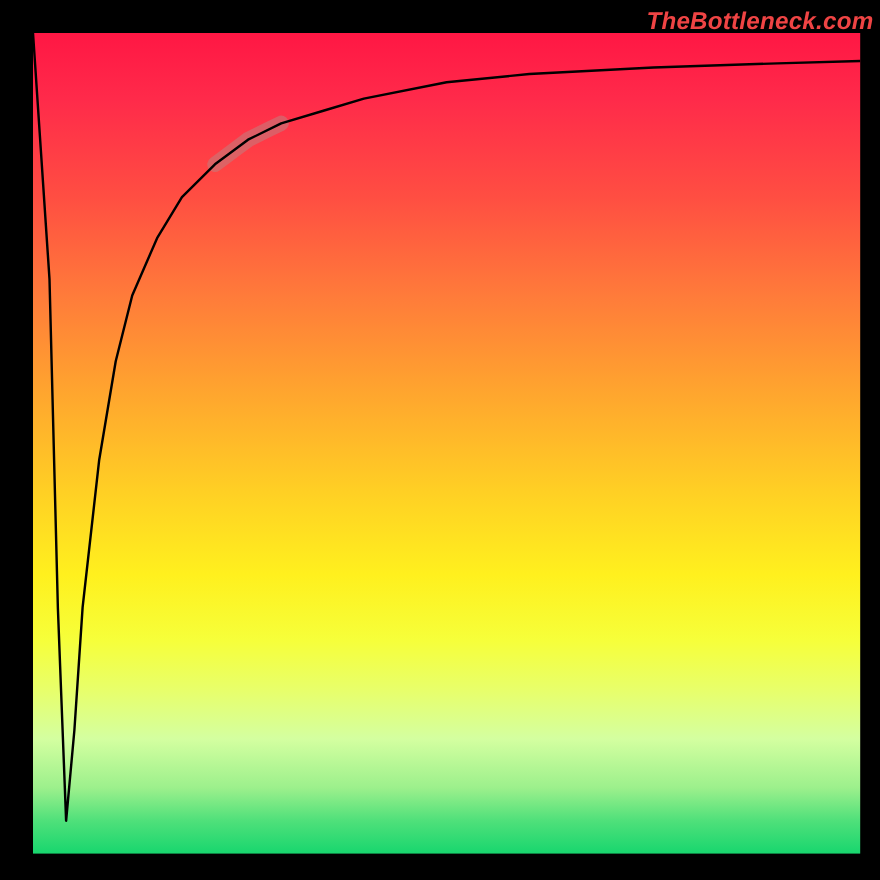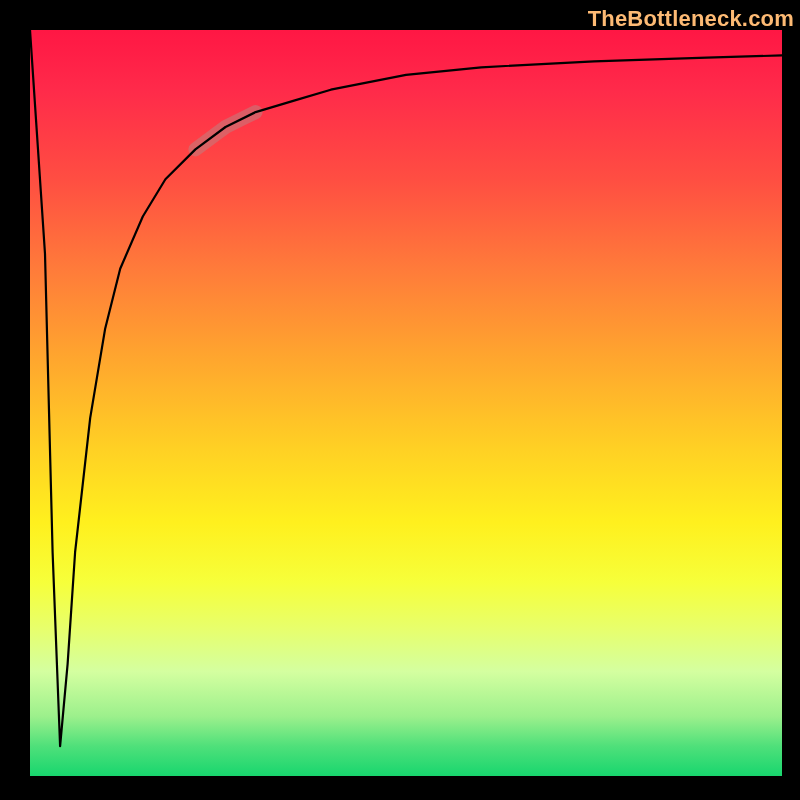--- a/index.html
+++ b/index.html
@@ -38,24 +38,25 @@
       #d4ffa0 86%,
       #9cf08c 92%,
       #4fe07a 96%,
       #18d66e 100%
     );
   }
   .branding {
     position: absolute;
     right: 6px;
     top: 6px;
-    color: #fdba74;
+    color: #ef4444;
     font-size: 22px;
     font-weight: 600;
     letter-spacing: 0.2px;
+    font-style: italic;
   }
   .curve-svg {
     position: absolute;
     left: 30px;
     top: 30px;
     width: 752px;
     height: 746px;
   }
   .curve-path {
     fill: none;

